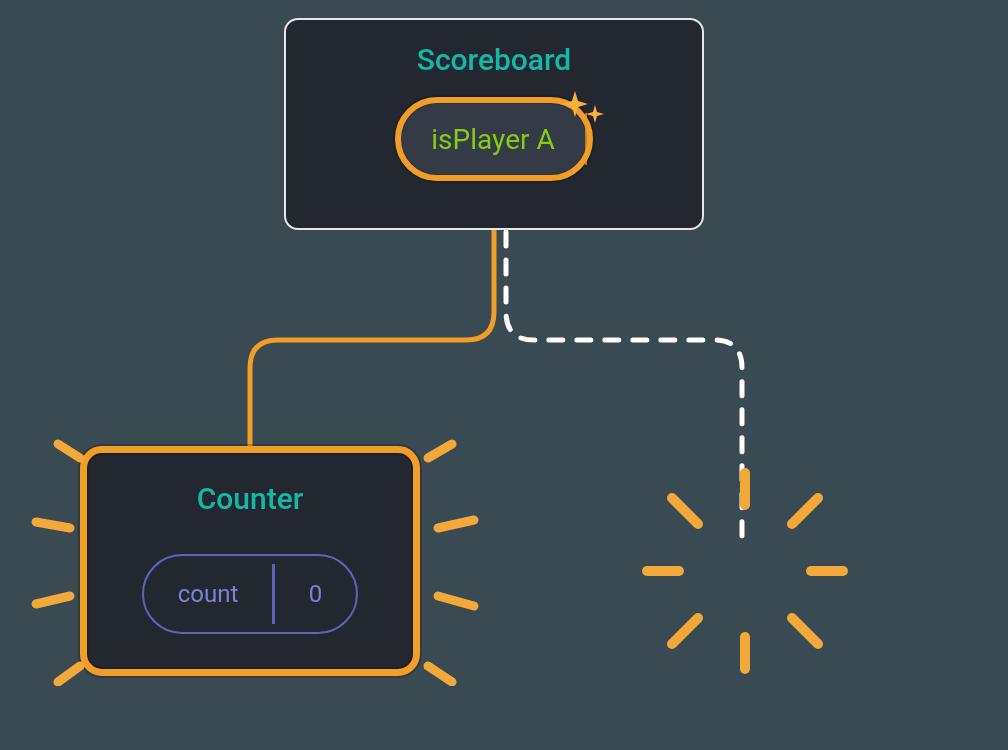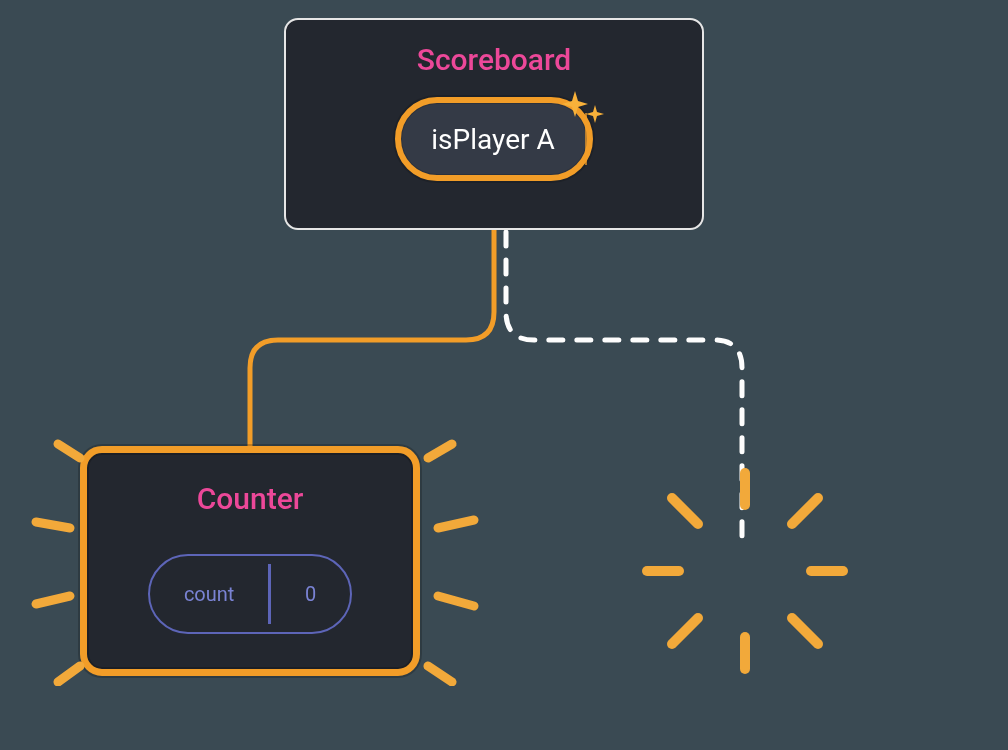--- a/index.html
+++ b/index.html
@@ -33,21 +33,21 @@
     text-align: center;
   }
   .scoreboard {
     left: 284px;
     top: 18px;
     width: 420px;
     height: 212px;
     border: 2px solid #e6e6e6;
   }
   .node-title {
-    color: #ec4899;
+    color: #14b8a6;
     font-size: 30px;
     font-weight: 500;
     margin-top: 22px;
     margin-bottom: 20px;
   }
   .pill {
     display: inline-flex;
     align-items: stretch;
     border-radius: 999px;
     position: relative;
@@ -59,21 +59,21 @@
     border: 6px solid #f29d28;
     box-shadow: 0 0 0 2px rgba(0,0,0,0.15), inset 0 0 0 1px rgba(0,0,0,0.15);
   }
   .pill-half {
     display: flex;
     align-items: center;
     justify-content: center;
     font-size: 28px;
     padding: 0 30px;
   }
-  .pill-key { color: #ffffff; font-weight: 400; }
+  .pill-key { color: #84cc16; font-weight: 400; }
   .pill-val { color: #6b74e0; font-weight: 700; }
   .pill-divider-gold {
     width: 2px;
     background: #f29d28;
     opacity: 0.7;
     margin: 10px 0;
   }
   .sparkle {
     position: absolute;
     right: -20px;
@@ -94,21 +94,21 @@
   .counter .node-title {
     margin-top: 28px;
     margin-bottom: 38px;
   }
   .pill-thin {
     background: transparent;
     border: 2.5px solid #5d65b8;
     height: 80px;
   }
   .pill-thin .pill-half {
-    font-size: 20px;
+    font-size: 24px;
     color: #7a83d4;
     font-weight: 400;
     padding: 0 34px;
   }
   .pill-divider-thin {
     width: 2.5px;
     background: #5d65b8;
     margin: 8px 0;
   }
   .burst {

